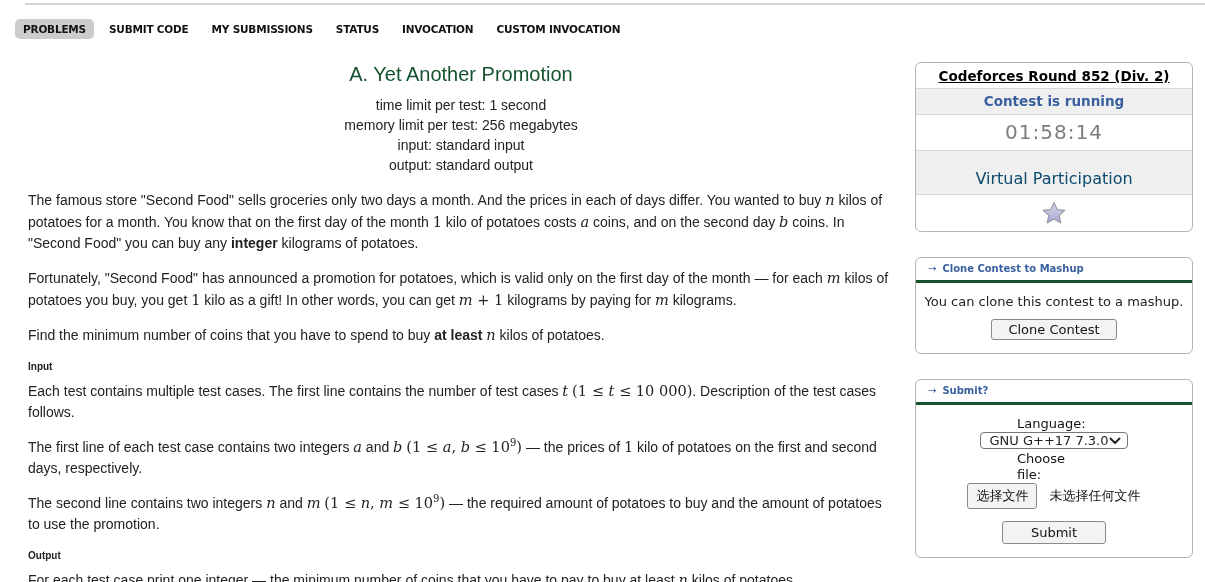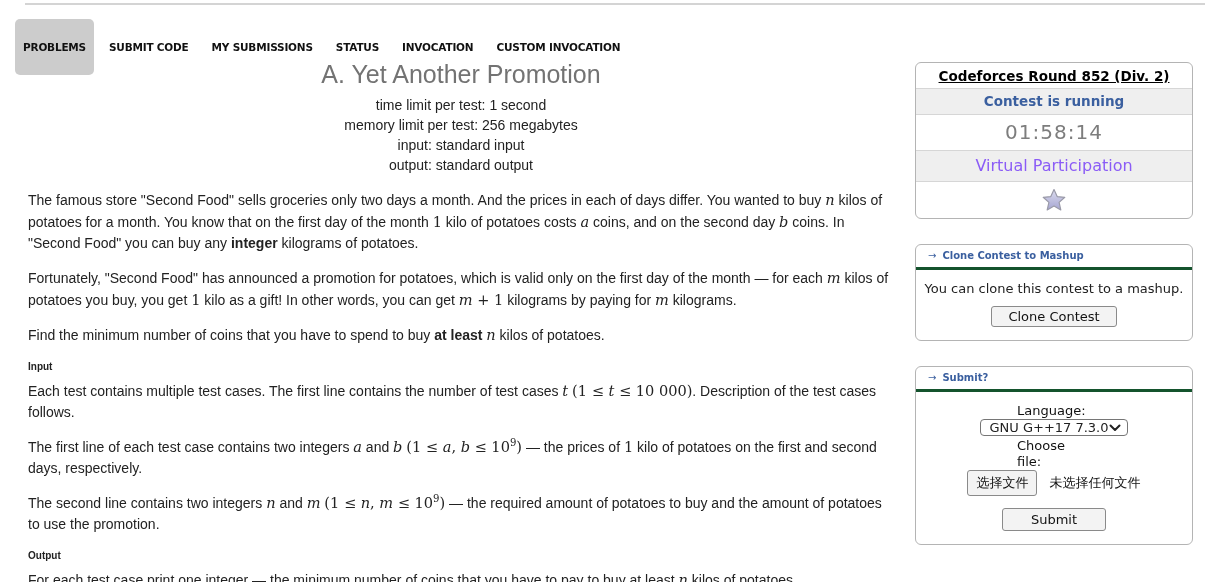--- a/index.html
+++ b/index.html
@@ -6,27 +6,27 @@
   html,body { width:1205px; height:582px; background:#ffffff; overflow:hidden;
               font-family:"Liberation Sans", sans-serif; color:#222; }
   body { position:relative; }
 
   
   .top-rule { position:absolute; top:3px; left:25px; right:0; height:2px; background:#d4d4d4; }
 
   
   .tabbar { position:absolute; top:19px; left:15px; display:flex; align-items:center;
             font-family:"DejaVu Sans", sans-serif; font-size:10.5px; font-weight:bold; color:#111; }
-  .tab { padding:22px 8px; margin-right:7px; border-radius:5px; cursor:pointer; white-space:nowrap;
+  .tab { padding:4px 8px; margin-right:7px; border-radius:5px; cursor:pointer; white-space:nowrap;
          letter-spacing:-0.2px; }
   .tab.selected { background:#cccccc; }
 
   
   .main { position:absolute; top:55px; left:28px; width:866px; font-size:14px; line-height:21px; color:#222; }
-  .problem-title { text-align:center; font-size:25px; line-height:26px; font-weight:400; color:#737373; margin-top:6px; }
+  .problem-title { text-align:center; font-size:20px; line-height:26px; font-weight:400; color:#14532d; margin-top:6px; }
   .limits { text-align:center; margin-top:8px; line-height:20px; color:#222; }
   .statement p { margin-top:14px; }
   .statement p + p { margin-top:13px; }
   .sec-heading { font-size:10px; line-height:19px; font-weight:bold; margin-top:11px; }
   .sec-heading + p { margin-top:4px; }
 
   .seg-b { font-weight:bold; }
   .seg-i { font-family:"DejaVu Serif", serif; font-style:italic; font-size:1.04em; }
   .seg-r { font-family:"DejaVu Serif", serif; font-size:1.04em; }
   .seg-s { font-family:"DejaVu Serif", serif; font-size:0.72em; vertical-align:super; line-height:0; }
@@ -35,21 +35,21 @@
   .sidebar { position:absolute; top:62px; left:915px; width:278px;
              font-family:"DejaVu Sans", sans-serif; font-size:13px; }
   .sb-box { border:1px solid #b4b4b4; border-radius:6px; background:#fff; overflow:hidden; margin-bottom:25px; }
   .sb-row { text-align:center; }
   .sb-row + .sb-row { border-top:1px solid #d6d6d6; }
   .row-gray { background:#efefef; }
   .contest-title { display:block; padding:5px 4px 4px; font-size:13.5px; font-weight:bold;
                    color:#000; text-decoration:underline; cursor:pointer; }
   .contest-status { padding:4px 0 5px; font-size:13.5px; font-weight:bold; color:#3a5f9f; }
   .contest-timer { padding:5px 0 6px; font-size:20px; color:#7d7d7d; letter-spacing:1px; }
-  .contest-mode { padding:5px 0 6px; font-size:16px; color:#8b5cf6; }
+  .contest-mode { padding:18px 0 6px; font-size:16px; color:#0c4a6e; }
   .contest-star { padding:6px 0 7px; }
   .contest-star svg { display:inline-block; vertical-align:middle; cursor:pointer; }
 
   .sb-header { padding:5px 12px 6px; font-size:10px; font-weight:bold; color:#3a5f9f;
                border-bottom:3px solid #14532d; text-align:left; }
   .sb-header .arrow { margin-right:6px; font-weight:normal; }
   .sb-body { padding:11px 8px 13px; text-align:center; }
 
   .btn { display:inline-block; background:#f3f3f3; border:1px solid #8a8a8a; border-radius:3px;
          font-family:"DejaVu Sans", sans-serif; font-size:13px; color:#111; padding:3px 14px;

